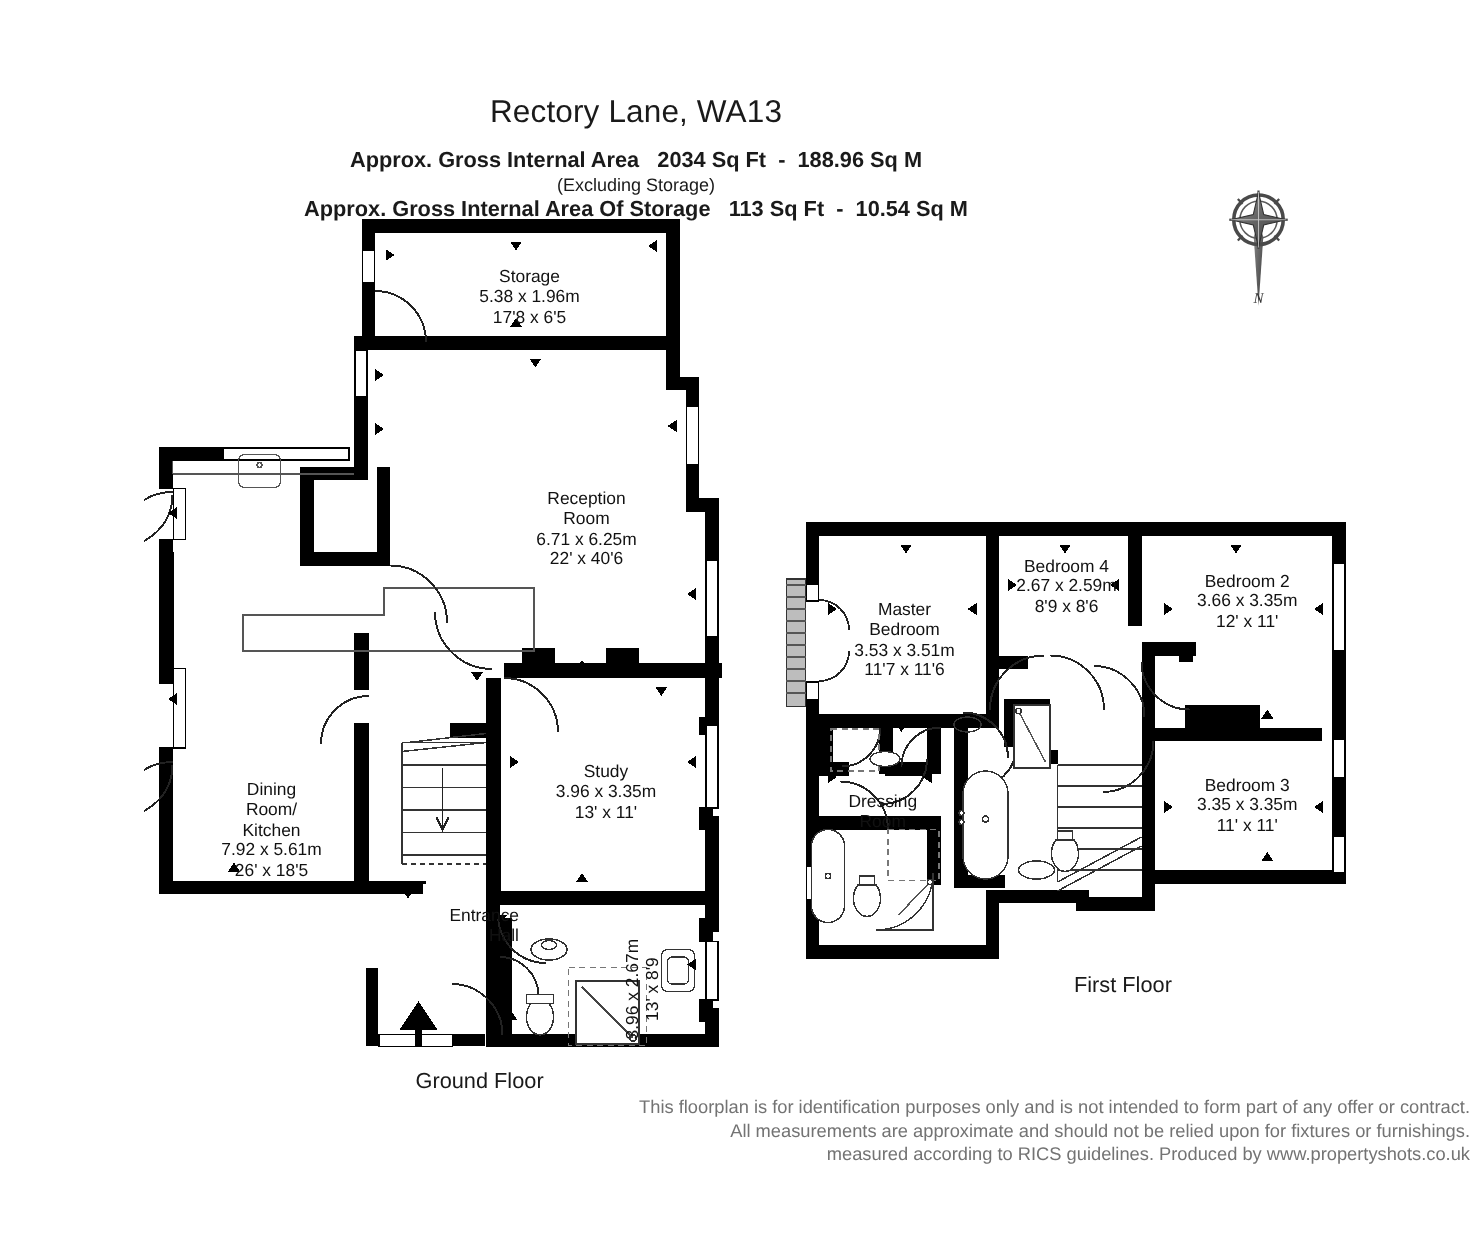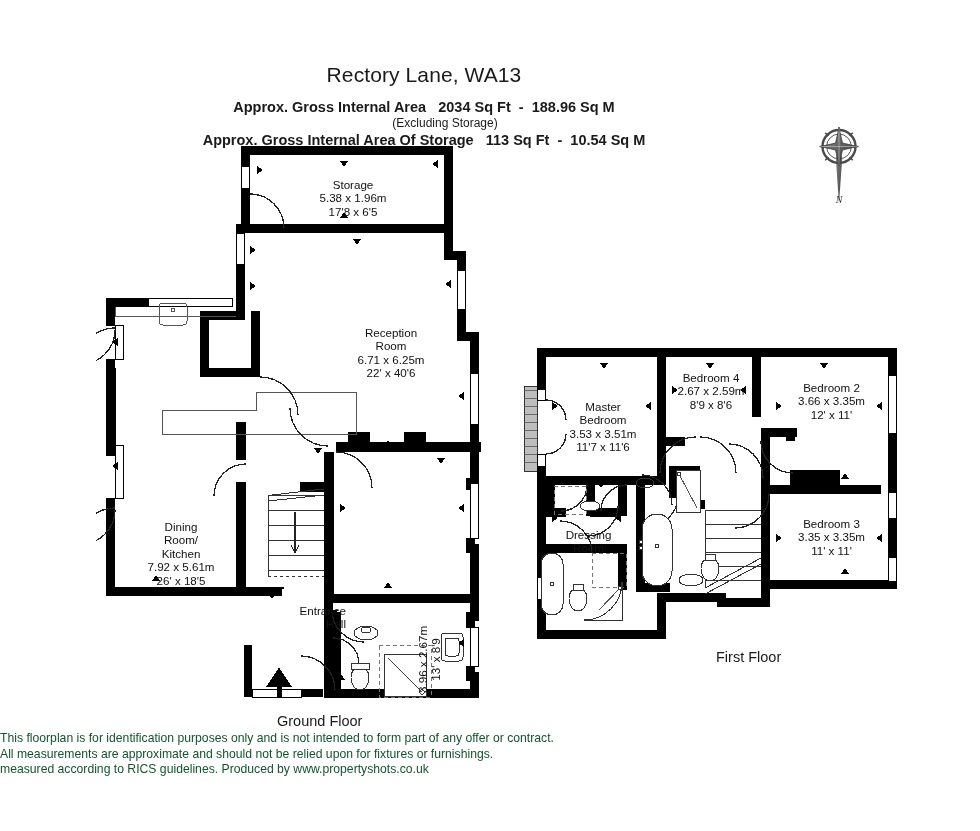--- a/index.html
+++ b/index.html
@@ -37,21 +37,20 @@
     letter-spacing: .1px;
   }
   #gia1 {
     top: 99px;
     font-size: 14.5px;
     font-weight: bold;
   }
   #gia-excl {
     top: 116px;
     font-size: 12px;
-    margin-left: 21px;
   }
   #gia2 {
     top: 132px;
     font-size: 14.5px;
     font-weight: bold;
   }
 
   
   .floor-caption {
     position: absolute;
@@ -60,24 +59,24 @@
   }
   #ground-caption { left: 277px; top: 713px; }
   #first-caption  { left: 716px; top: 649px; }
 
   
   #disclaimer {
     position: absolute;
     left: 0;
     top: 731px;
     width: 980px;
-    text-align: left;
+    text-align: right;
     font-size: 12.2px;
     line-height: 15.5px;
-    color: #14532d;
+    color: #737373;
   }
 
   
   #compass {
     position: absolute;
     left: 806px;
     top: 118px;
     width: 66px;
     height: 92px;
   }
@@ -334,20 +333,23 @@
 17'8 x 6'5</div>
     <div class="rlabel" style="left:230px; top:180px; width:130px;">Reception
 Room
 6.71 x 6.25m
 22' x 40'6</div>
     <div class="rlabel" style="left:20px; top:326px; width:130px;margin-top:48px;">Dining
 Room/
 Kitchen
 7.92 x 5.61m
 26' x 18'5</div>
+    <div class="rlabel" style="left:243px; top:362px; width:130px;">Study
+3.96 x 3.35m
+13' x 11'</div>
     <div class="rlabel" style="left:140px; top:458px; width:110px;text-align:right;">Entrance
 Hall</div>
     <div class="rlabel v" style="left:278px; top:500px; width:110px;">3.96 x 2.67m
 13' x 8'9</div>
   </div>
 
   <div class="plan" id="first-plan">
     <svg width="390" height="300" viewBox="0 0 390 300" shape-rendering="crispEdges">
 
       <g>

